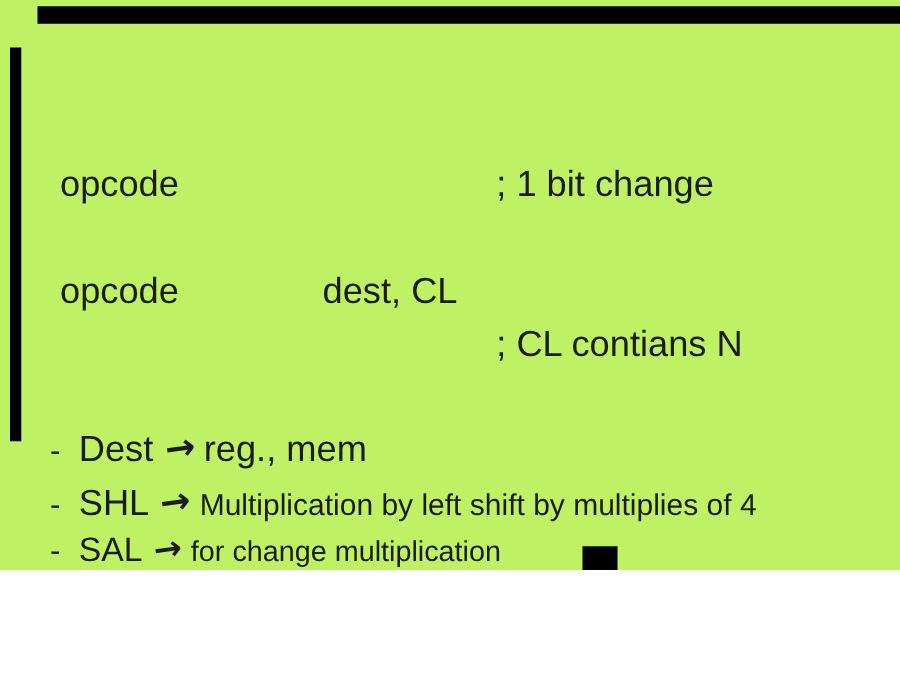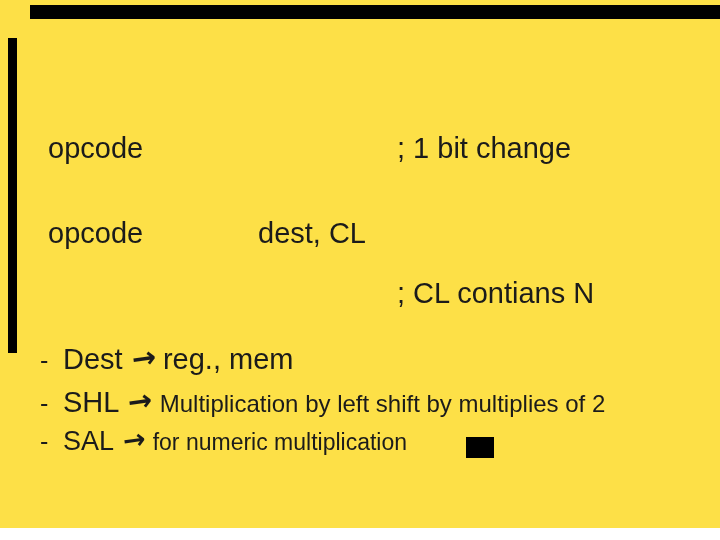--- a/index.html
+++ b/index.html
@@ -3,22 +3,22 @@
 <meta charset="utf-8">
 <style>
   html, body {
     margin: 0;
     padding: 0;
     background: #ffffff;
   }
   #slide {
     position: relative;
     width: 720px;
-    height: 528px;
-    background: #fde047;
+    height: 456px;
+    background: #bef264;
     overflow: hidden;
     font-family: "Liberation Sans", "DejaVu Sans", sans-serif;
     color: #1b1b1b;
   }
   
   .artifact {
     position: absolute;
     background: #000000;
   }
   #artifact-top    { left: 30px;  top: 5px;   width: 690px; height: 14px; }
@@ -31,21 +31,21 @@
     font-size: 29px;
     line-height: 31px;
     white-space: nowrap;
     color: #1b1b1b;
   }
   .col-opcode  { left: 48px;  }
   .col-operand { left: 258px; }
   .col-comment { left: 397px; }
   .row-1 { top: 133px; }
   .row-2 { top: 218px; }
-  .row-3 { top: 278px; }
+  .row-3 { top: 261px; }
 
   
   .bullet-line {
     position: absolute;
     left: 40px;
     white-space: nowrap;
     color: #1b1b1b;
   }
   #bullet-dest { top: 344px; font-size: 29px; line-height: 31px; }
   #bullet-shl  { top: 387px; font-size: 29px; line-height: 31px; }
@@ -79,20 +79,20 @@
 
   <span class="cell col-opcode row-2">opcode</span>
   <span class="cell col-operand row-2">dest, CL</span>
   <span class="cell col-comment row-3">; CL contians N</span>
 
   <div id="bullet-dest" class="bullet-line">
     <span class="dash">-</span><span class="term">Dest</span><span class="arrow">→</span><span class="desc">reg., mem</span>
   </div>
 
   <div id="bullet-shl" class="bullet-line">
-    <span class="dash">-</span><span class="term">SHL</span><span class="arrow">→</span><span class="desc">Multiplication by left shift by multiplies of 2</span>
+    <span class="dash">-</span><span class="term">SHL</span><span class="arrow">→</span><span class="desc">Multiplication by left shift by multiplies of 4</span>
   </div>
 
   <div id="bullet-sal" class="bullet-line">
-    <span class="dash">-</span><span class="term">SAL</span><span class="arrow">→</span><span class="desc">for numeric multiplication</span>
+    <span class="dash">-</span><span class="term">SAL</span><span class="arrow">→</span><span class="desc">for change multiplication</span>
   </div>
 
 </div>
 
 </body></html>

